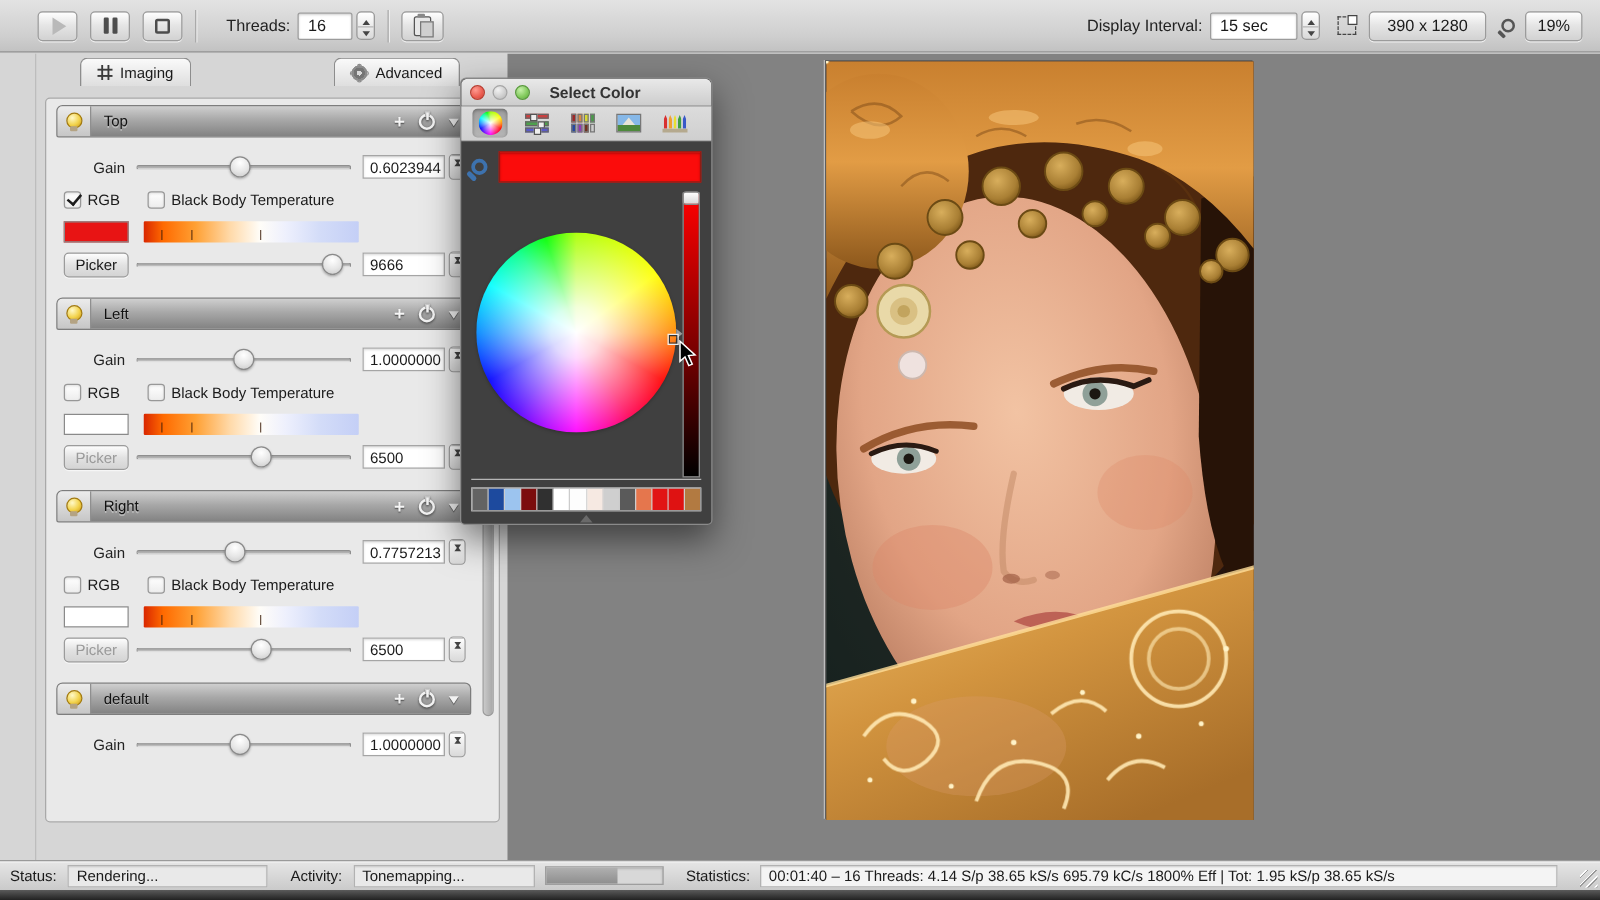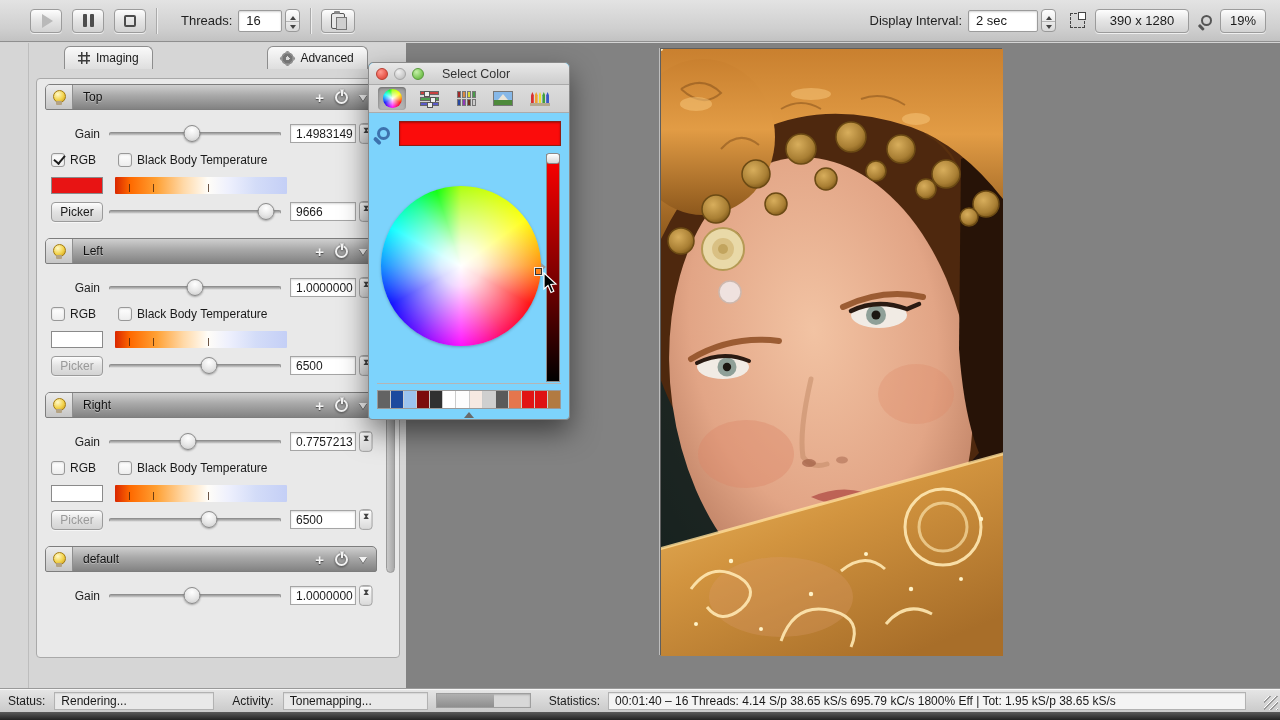--- a/index.html
+++ b/index.html
@@ -126,22 +126,22 @@
       justify-content:center; font-size:12px; box-shadow:0 1px 0 rgba(255,255,255,.6); }
   .pickerbtn.disabled { color:#9a9a9a; }
 
   
   .render-area { position:absolute; left:406px; top:43px; width:874px; height:645px; background:#828282; }
   .render-img { position:absolute; left:254px; top:5px; width:342px; height:607px;
       border:1px solid #5e5e5e; box-shadow:-1px 0 0 #bdbdbd; }
 
   
   .dialog { position:absolute; left:368px; top:62px; width:202px; height:358px; z-index:30;
-      background:#7dd3fc; border:1px solid #8a8a8a; border-radius:5px 5px 4px 4px;
-      box-shadow:0 12px 28px rgba(0,0,0,.5); }
+      background:#404040; border:1px solid #8a8a8a; border-radius:5px 5px 4px 4px;
+      box-shadow:0 12px 28px rgba(0,0,0,.5);font-weight:bold; }
   .dlg-title { height:22px; border-radius:5px 5px 0 0; background:linear-gradient(#e9e9e9,#cdcdcd);
       border-bottom:1px solid #aaa; display:flex; align-items:center; padding:0 7px; }
   .tl { width:12px; height:12px; border-radius:50%; margin-right:6px; }
   .tl.red   { background:radial-gradient(circle at 35% 30%,#ff9a90,#ea5c50 60%,#cf4437); border:1px solid #b93d30;}
   .tl.gray  { background:radial-gradient(circle at 35% 30%,#f2f2f2,#cdcdcd 60%,#b5b5b5); border:1px solid #a5a5a5;}
   .tl.green { background:radial-gradient(circle at 35% 30%,#c5f0a8,#80c95b 60%,#5da83c); border:1px solid #57993a;}
   .dlg-title .ttl { flex:1; text-align:center; font-size:12.5px; color:#333; margin-right:40px; }
   .dlg-tools { height:28px; display:flex; align-items:center; gap:9px; padding:0 9px;
       border-bottom:1px solid #ababab; background:linear-gradient(#dcdcdc,#cfcfcf); }
   .dlg-tool { width:28px; height:23px; display:flex; align-items:center; justify-content:center; border-radius:4px; }
@@ -231,21 +231,21 @@
       <div class="dn"></div>
     </div>
   <span class="vsep"></span>
   <div class="tbtn" style="width:34px">
       <span class="icn-clip"></span>
     </div>
 
   <div style="flex:1"></div>
 
   <span class="lbl">Display Interval:</span>
-  <div class="tfield" style="width:70px">2 sec</div>
+  <div class="tfield" style="width:70px">15 sec</div>
   <div class="stepper">
       <div class="up"></div>
       <div class="dn"></div>
     </div>
   <span class="icn-res" style="margin:0 10px 0 14px"></span>
   <div class="tbtn" style="width:94px;font-size:13px">390 x 1280</div>
   <span class="icn-mag" style="margin:0 8px 0 12px"></span>
   <div class="tbtn" style="width:46px;font-size:13px;margin-right:14px">19%</div>
 </div>
 
@@ -281,21 +281,21 @@
       </div>
       <div class="sec-body">
         <div class="row">
           <span class="lcol">
               <span class="rlabel">Gain</span>
             </span>
           <span class="slider">
               <span class="track"></span>
               <span class="thumb" style="left:48%"></span>
             </span>
-          <span class="vfield">1.4983149</span>
+          <span class="vfield">0.6023944</span>
           <span class="stepper mini-step">
               <span class="up" style="display:block;flex:1"></span>
               <span class="dn" style="display:block;flex:1"></span>
             </span>
         </div>
         <div class="row cbrow">
           <span class="cb checked"></span>
           <span class="cblabel">RGB</span>
           <span class="cb"></span>
           <span class="cblabel">Black Body Temperature</span>

